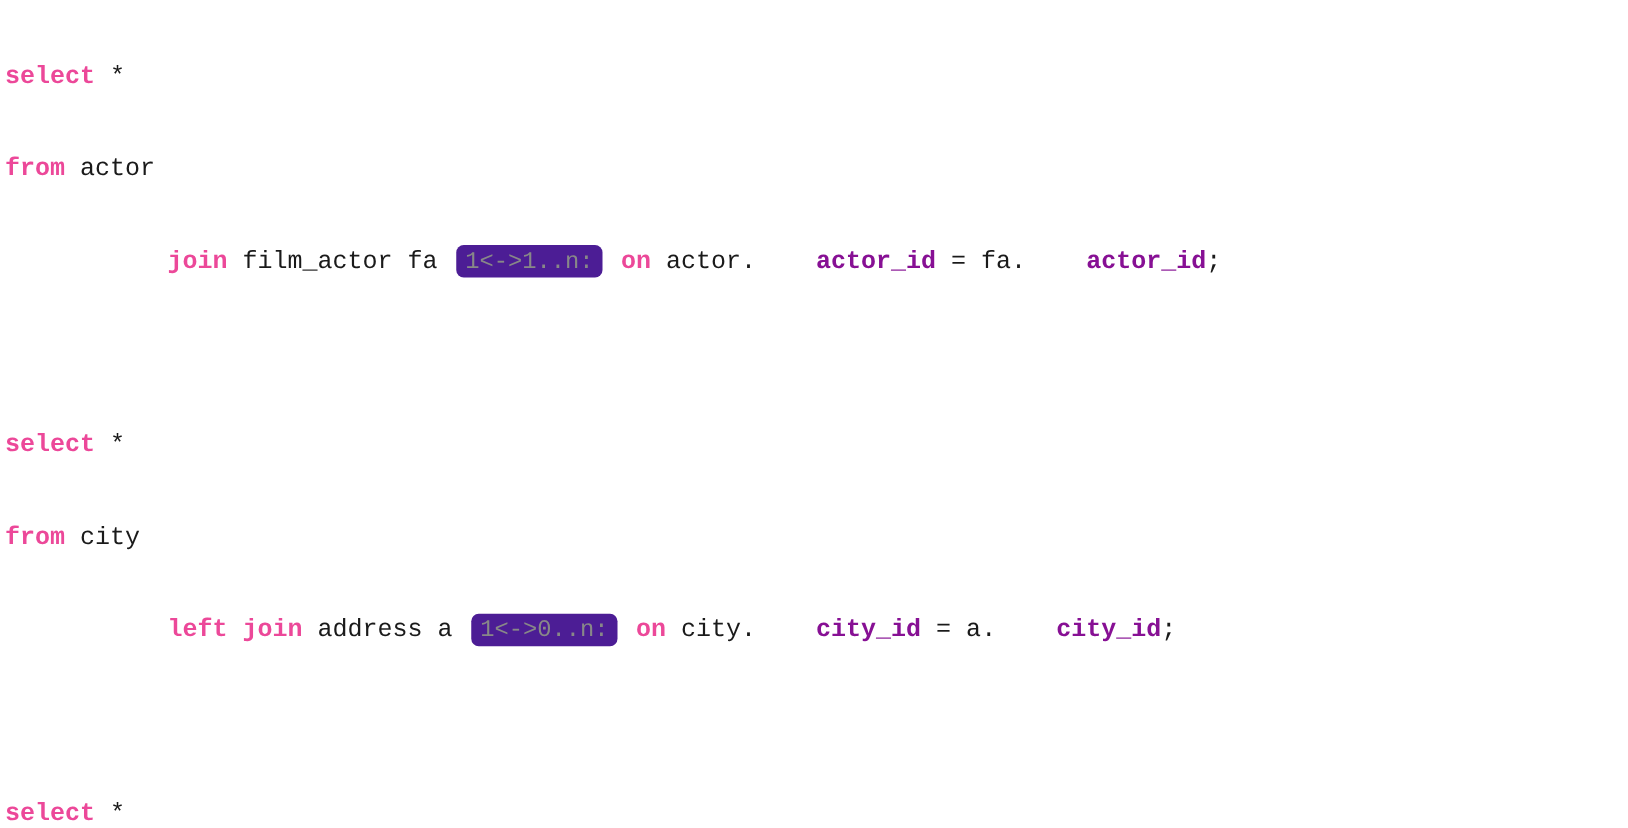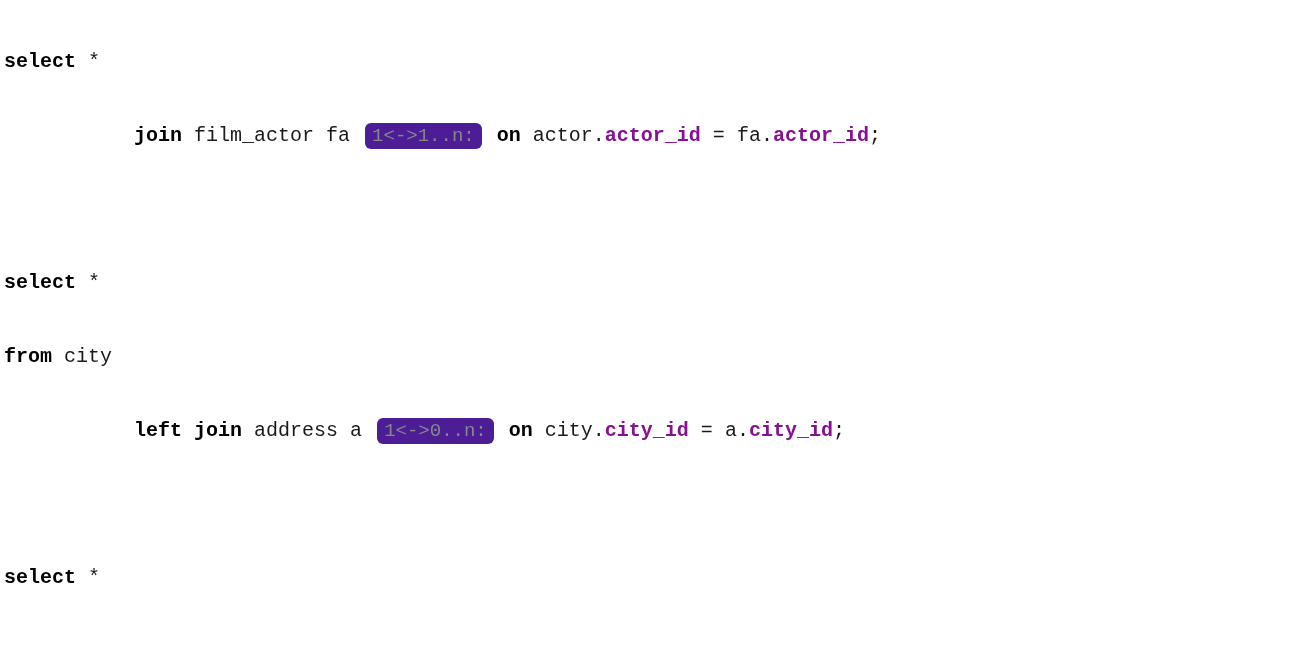--- a/index.html
+++ b/index.html
@@ -24,29 +24,30 @@
       margin-bottom: 0;
     }
     .line {
       display: block;
     }
     .indent {
       display: inline-block;
       width: 130px;
     }
     .keyword {
-      color: #000000;
+      color: #ec4899;
       font-weight: 700;
     }
     .identifier {
       color: #1a1a1a;
     }
     .column {
       color: #871094;
       font-weight: 700;
+      margin-left: 48px;
     }
     .operator {
       color: #1a1a1a;
     }
     .star {
       color: #1a1a1a;
     }
     .semicolon {
       color: #1a1a1a;
     }
@@ -58,20 +59,21 @@
       font-size: 19px;
       font-weight: 400;
       margin: 0 3px;
     }
   </style>
 </head>
 <body>
 
 <div class="code-block">
 <span class="line"><span class="keyword">select</span> <span class="star">*</span></span>
+<span class="line"><span class="keyword">from</span> <span class="identifier">actor</span></span>
 <span class="line"><span class="indent"></span><span class="keyword">join</span> <span class="identifier">film_actor</span> <span class="identifier">fa</span> <span class="hint">1&lt;-&gt;1..n:</span> <span class="keyword">on</span> <span class="identifier">actor</span><span class="operator">.</span><span class="column">actor_id</span> <span class="operator">=</span> <span class="identifier">fa</span><span class="operator">.</span><span class="column">actor_id</span><span class="semicolon">;</span></span>
 </div>
 
 <div class="code-block">
 <span class="line"><span class="keyword">select</span> <span class="star">*</span></span>
 <span class="line"><span class="keyword">from</span> <span class="identifier">city</span></span>
 <span class="line"><span class="indent"></span><span class="keyword">left</span> <span class="keyword">join</span> <span class="identifier">address</span> <span class="identifier">a</span> <span class="hint">1&lt;-&gt;0..n:</span> <span class="keyword">on</span> <span class="identifier">city</span><span class="operator">.</span><span class="column">city_id</span> <span class="operator">=</span> <span class="identifier">a</span><span class="operator">.</span><span class="column">city_id</span><span class="semicolon">;</span></span>
 </div>
 
 <div class="code-block">

